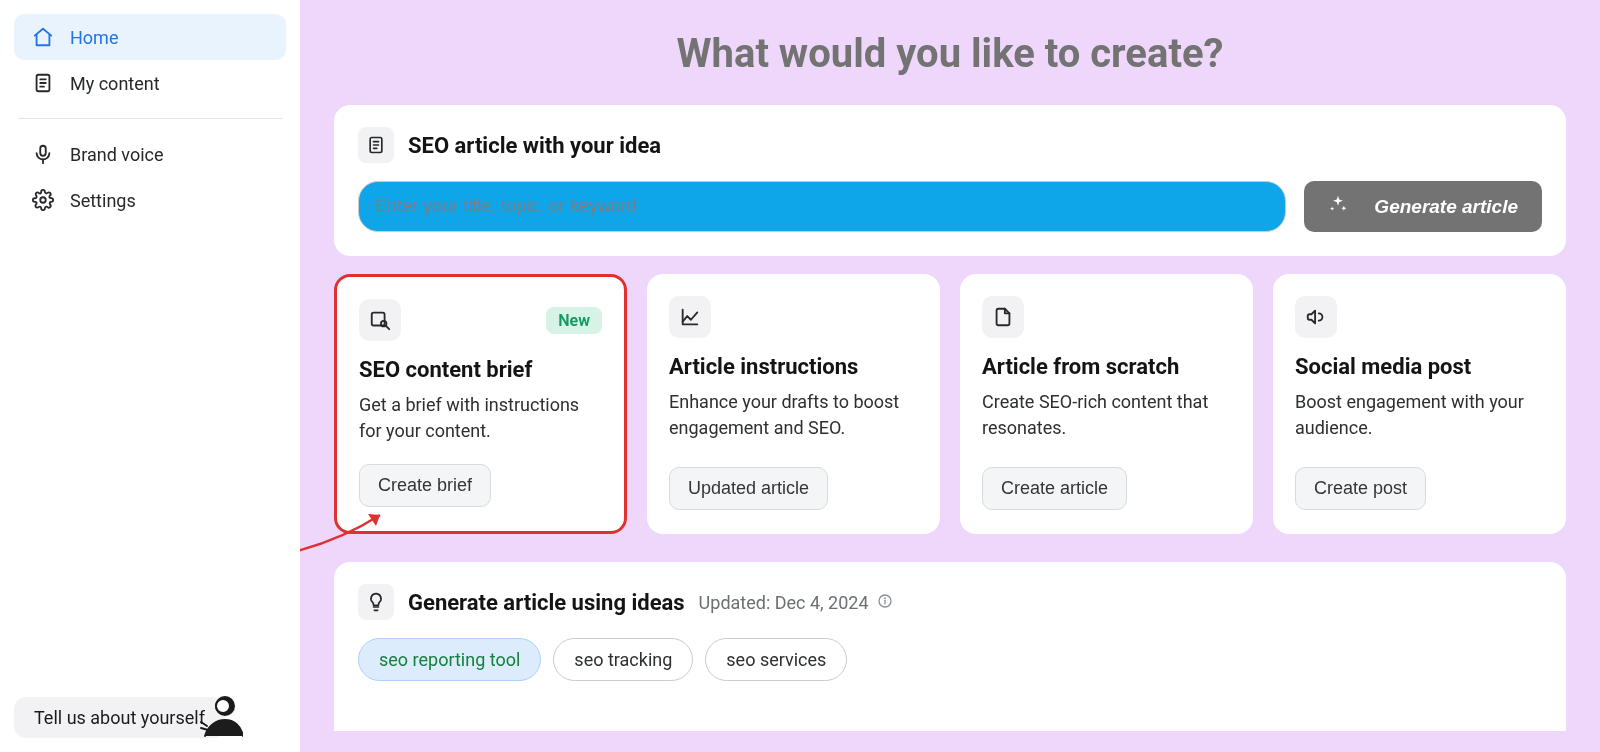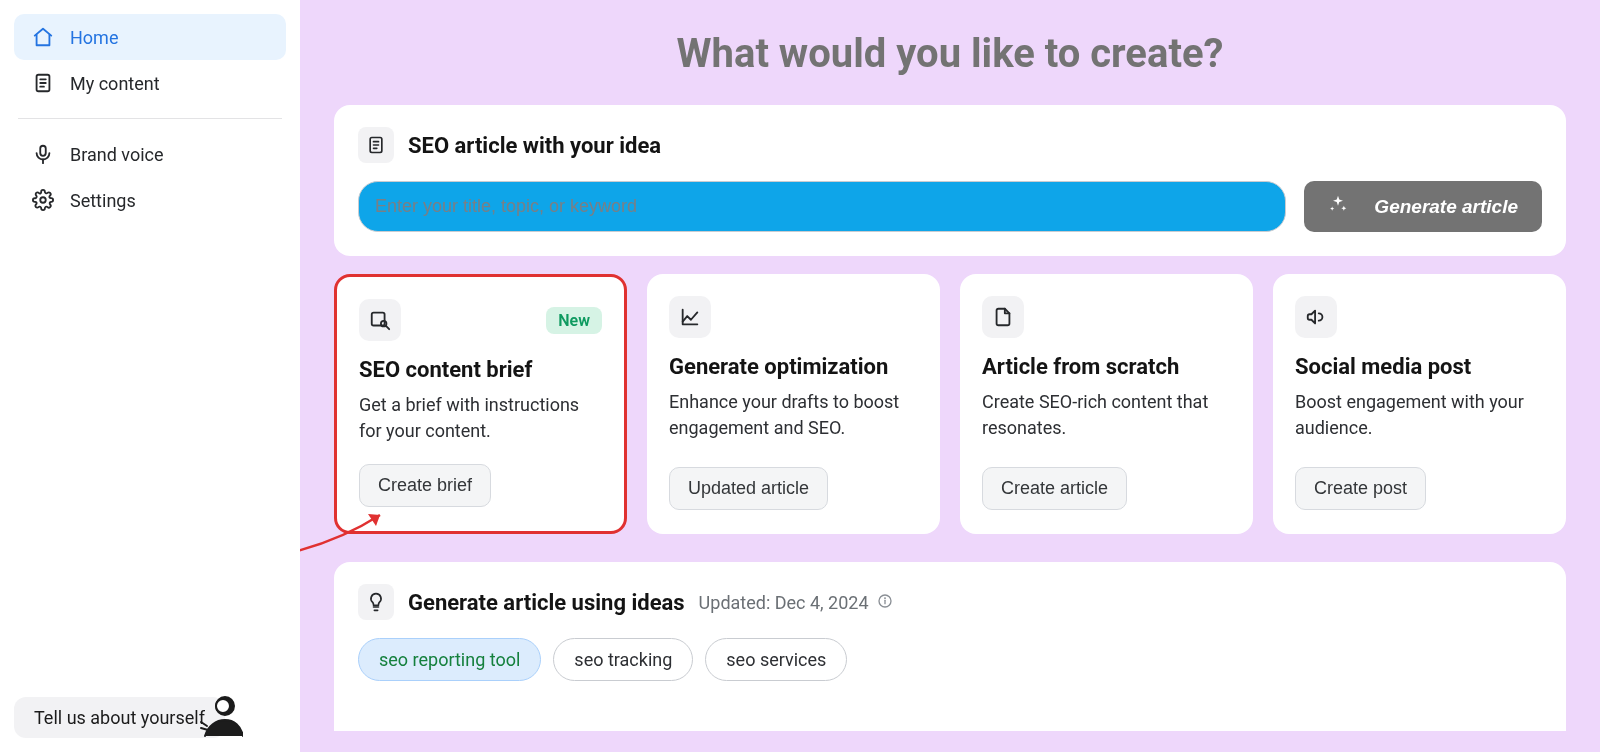--- a/index.html
+++ b/index.html
@@ -383,21 +383,21 @@
 
     <div class="card">
       <div class="card-top">
         <span class="card-icon">
           <svg width="22" height="22" viewBox="0 0 24 24" fill="none" stroke="#26282b" stroke-width="2" stroke-linecap="round" stroke-linejoin="round">
               <polyline points="4 17 9 11 13 15 20 7"></polyline>
               <path d="M4 4v16h16"></path>
             </svg>
         </span>
       </div>
-      <div class="card-title">Generate optimization</div>
+      <div class="card-title">Article instructions</div>
       <div class="card-desc">Enhance your drafts to boost engagement and SEO.</div>
       <button class="card-btn">
         <span>Updated article</span>
       </button>
     </div>
 
     <div class="card">
       <div class="card-top">
         <span class="card-icon">
           <svg width="22" height="22" viewBox="0 0 24 24" fill="none" stroke="#26282b" stroke-width="2" stroke-linecap="round" stroke-linejoin="round">

